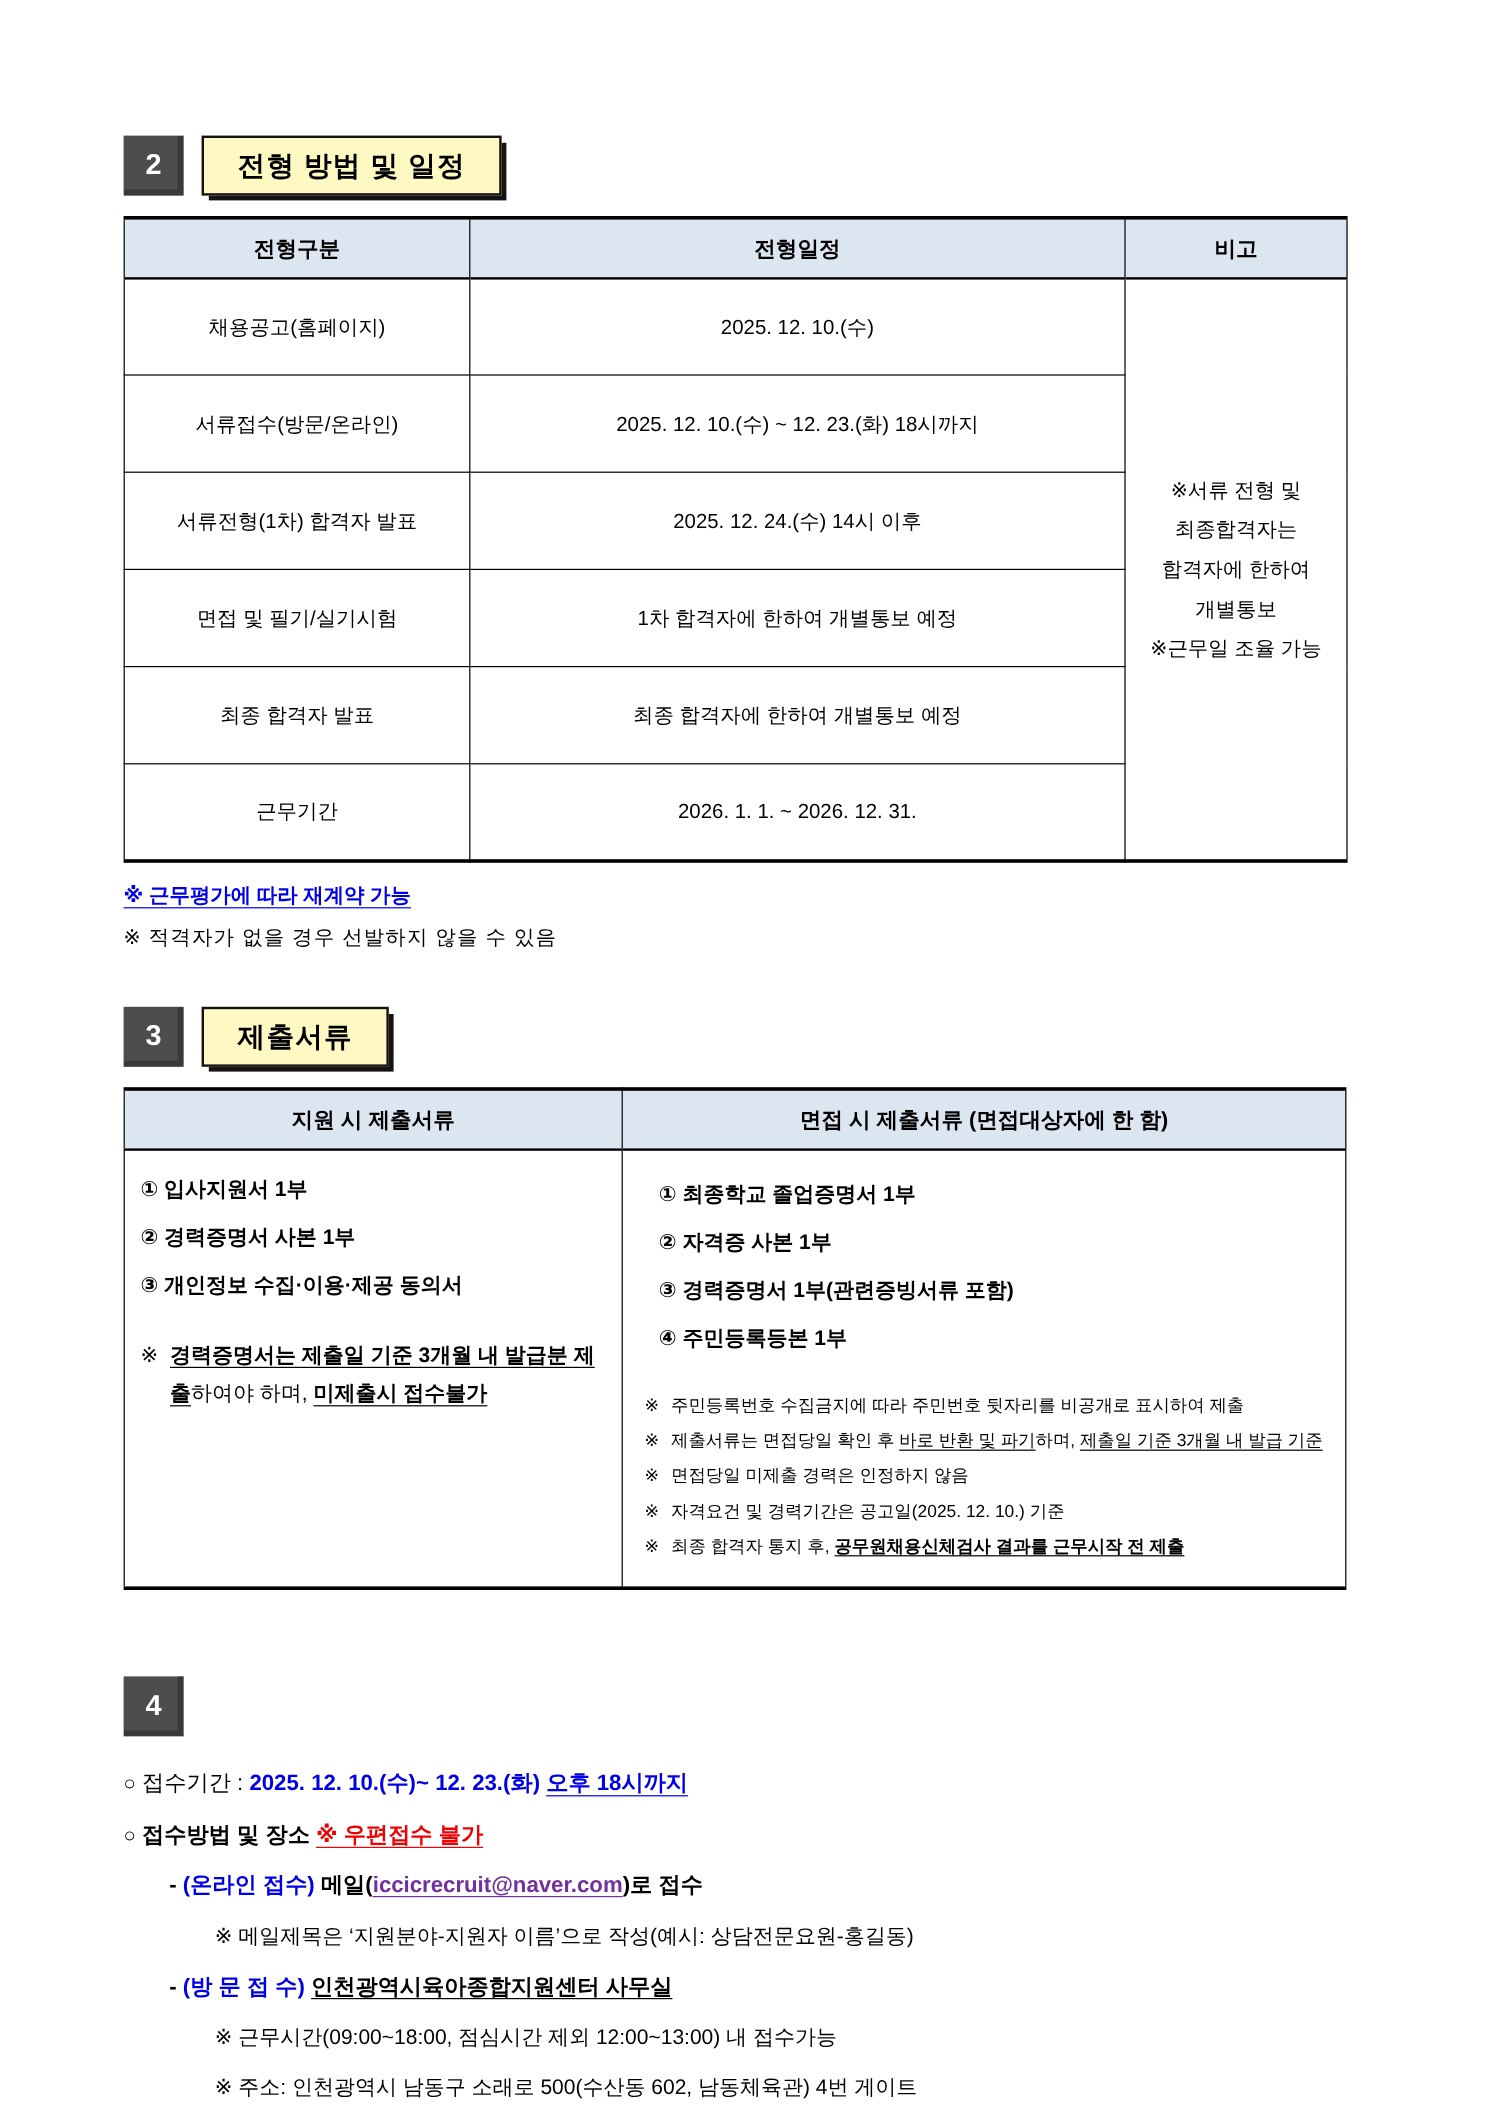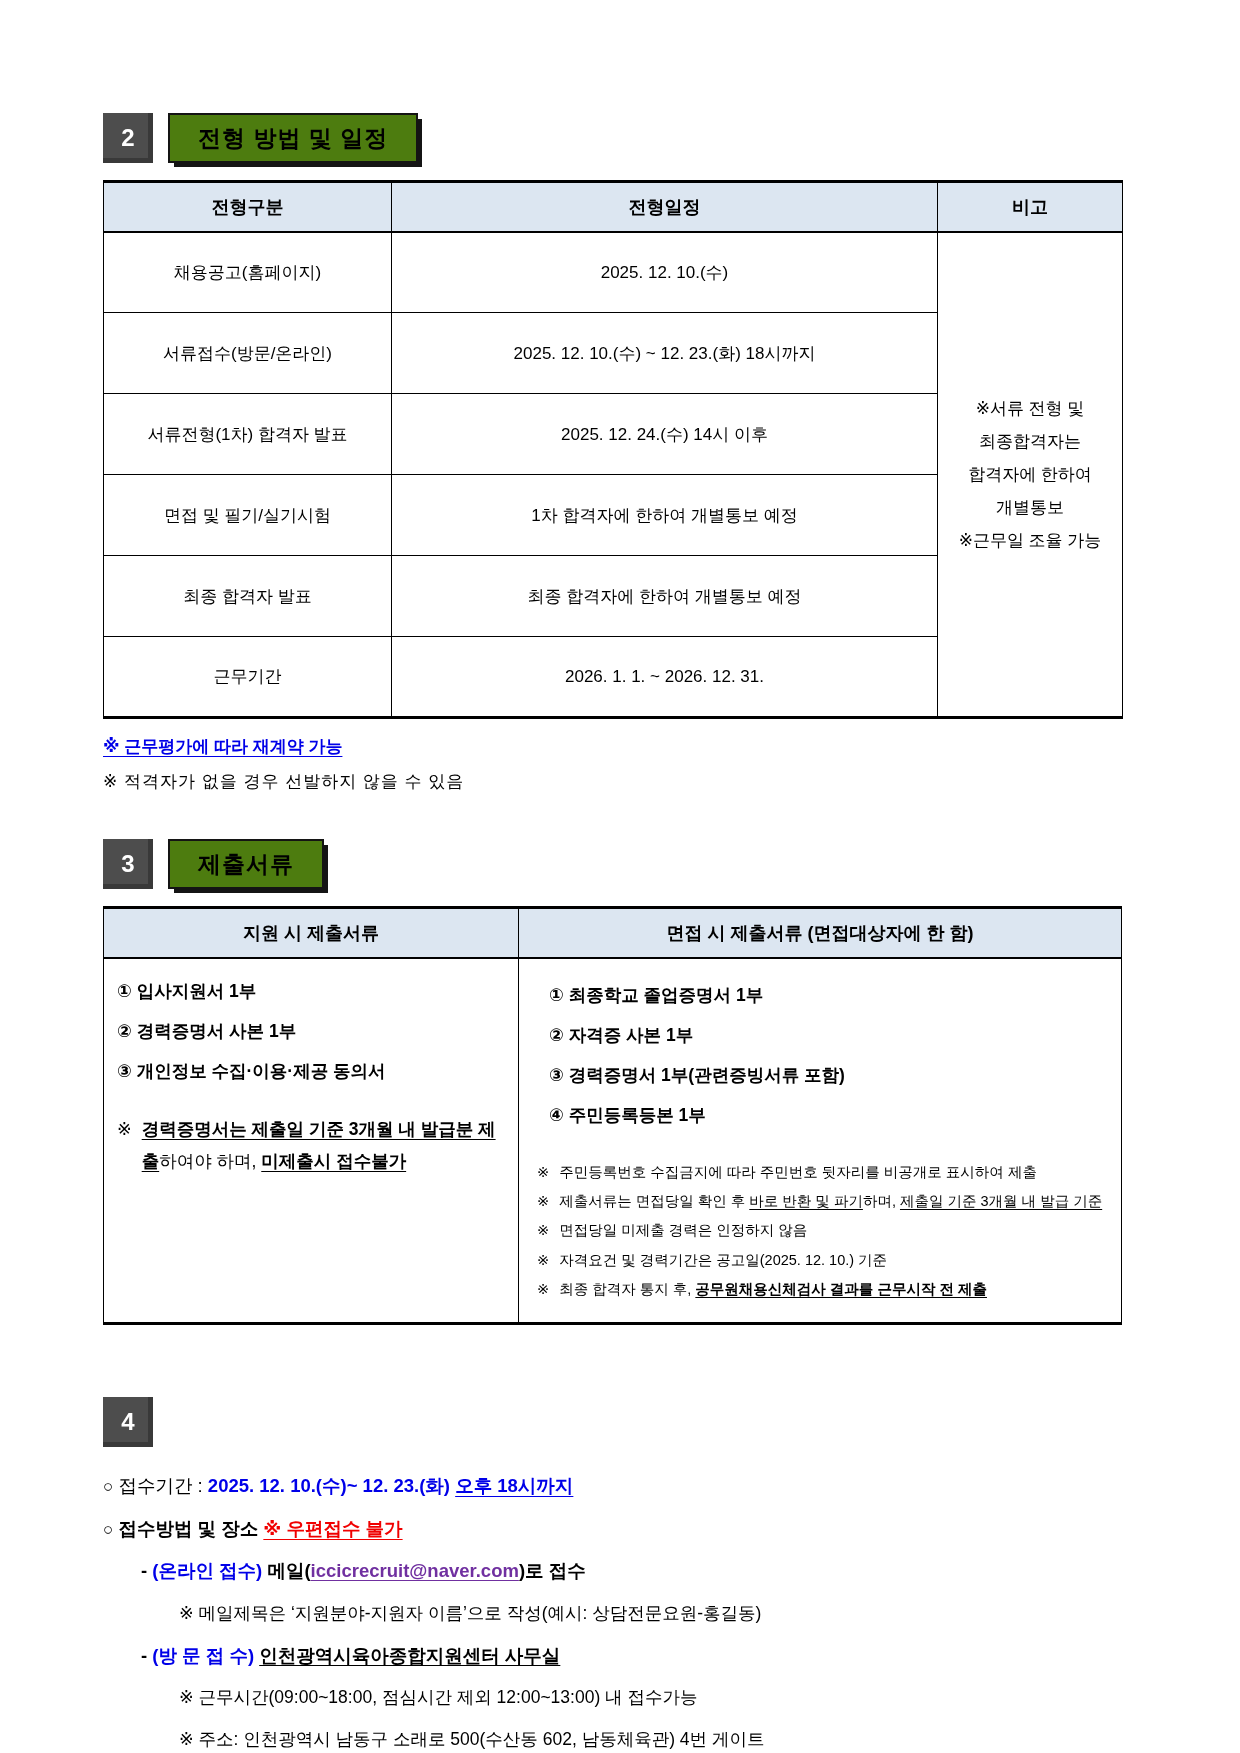--- a/index.html
+++ b/index.html
@@ -11,21 +11,21 @@
   .content { padding:113px 118px 0 103px; }
 
   
   .sec-header { display:flex; align-items:stretch; height:50px; margin-bottom:17px; }
   .sec-num {
     width:50px; background:#4d4d4d; color:#fff; font-size:24px; font-weight:bold;
     display:flex; align-items:center; justify-content:center;
     box-shadow:inset -5px -5px 0 rgba(0,0,0,0.25);
   }
   .sec-title {
-    margin-left:15px; background:#4d7c0f; border:2px solid #141414;
+    margin-left:15px; background:#fef9c3; border:2px solid #141414;
     box-shadow:5px 5px 0 -1px #141414; padding:4px 28px;
     font-size:23px; font-weight:bold; display:flex; align-items:center; letter-spacing:1px;
   }
 
   
   table { width:1019px; border-collapse:collapse; table-layout:fixed;
           border-top:3px solid #000; border-bottom:3px solid #000; }
   th, td { border:1px solid #000; }
   thead th { background:#dce6f1; height:50px; font-size:18px; font-weight:bold;
              border-bottom:2px solid #000; }

